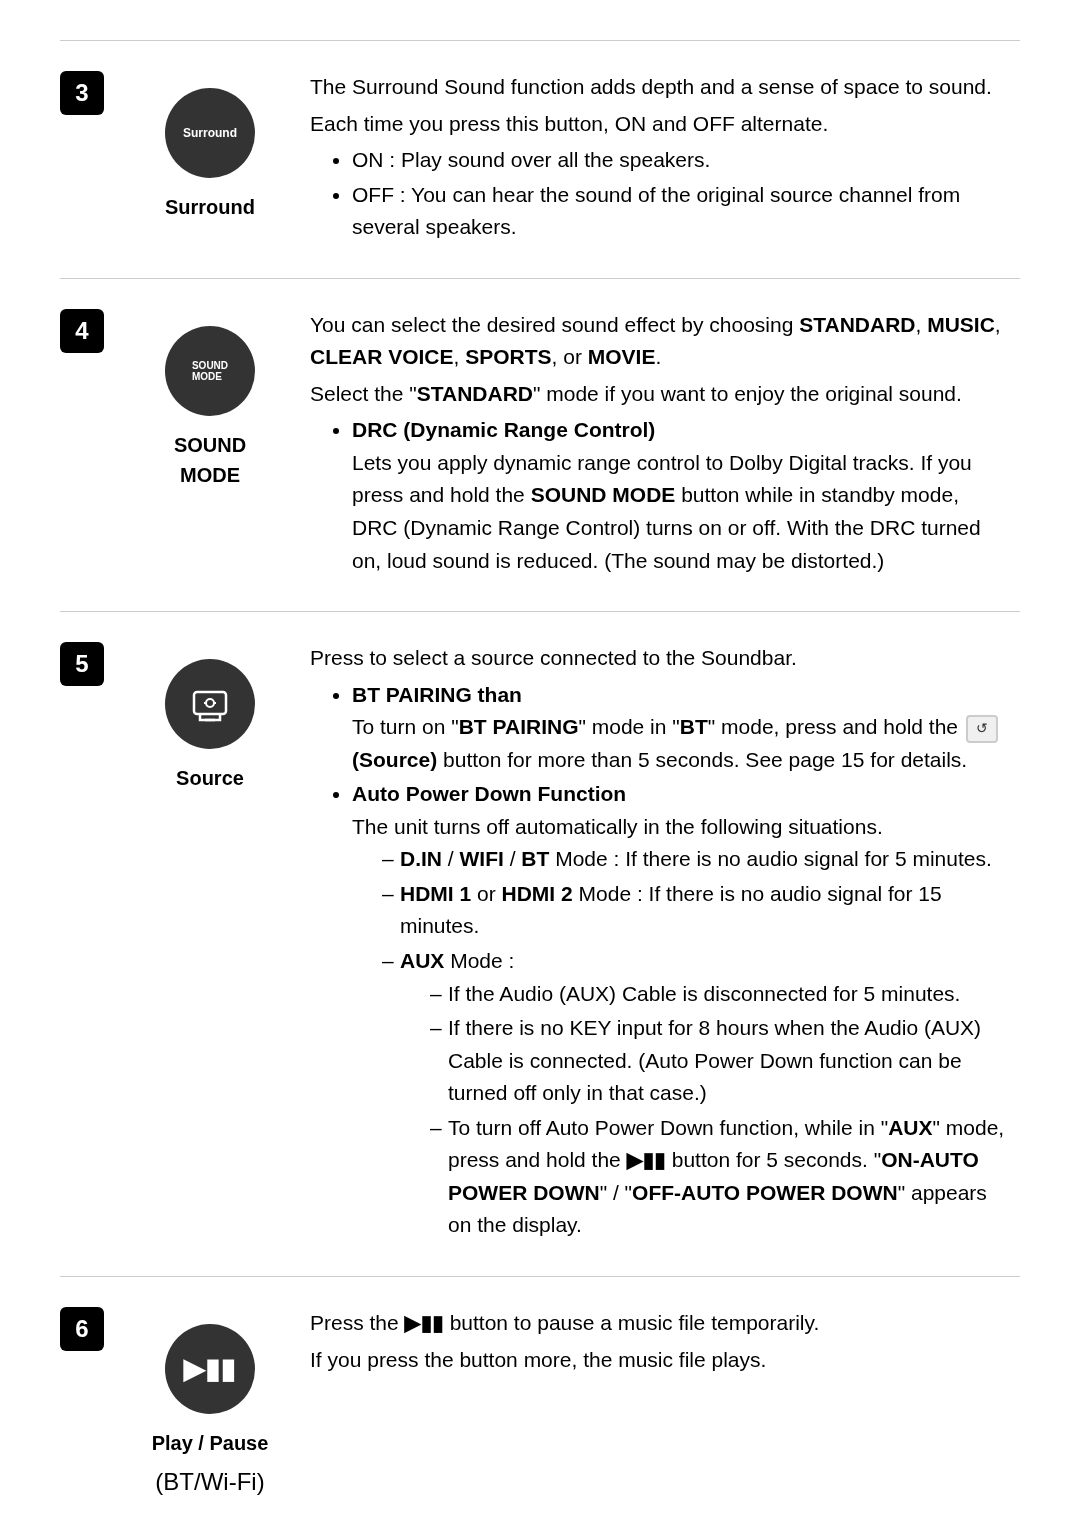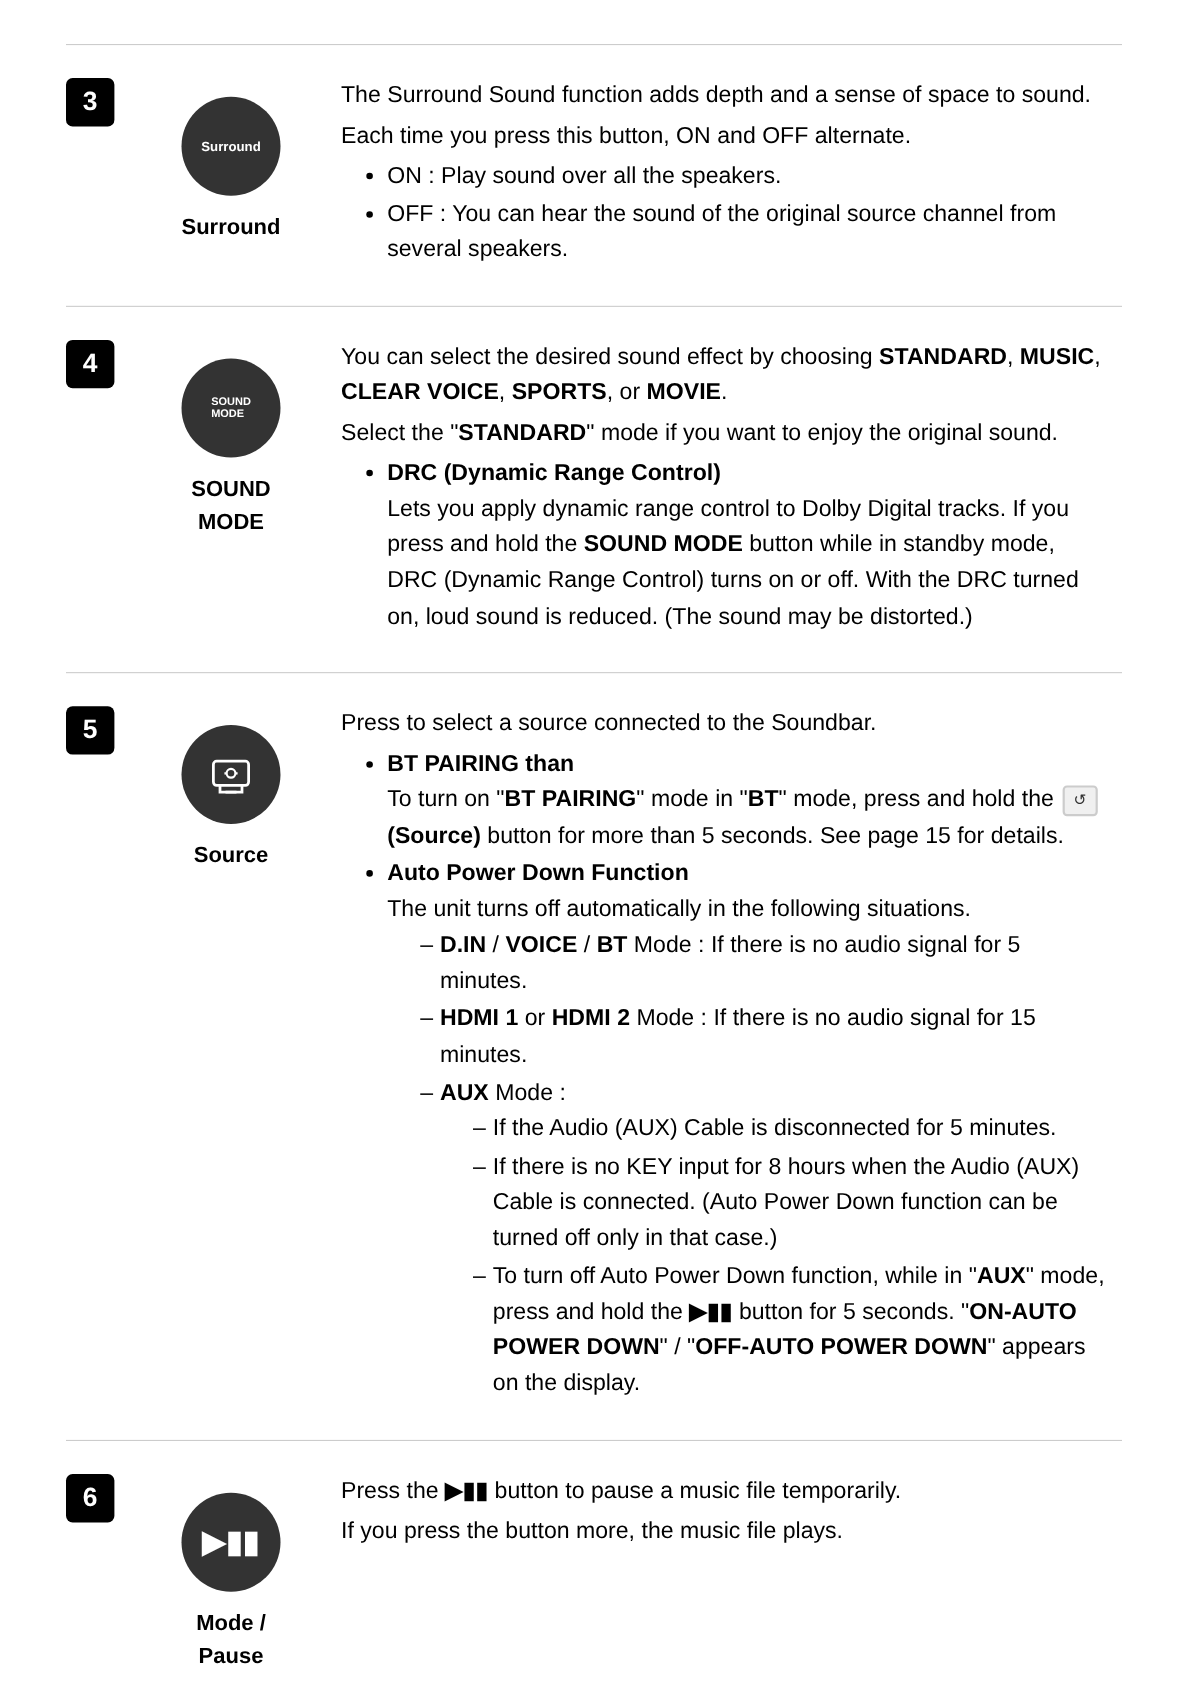--- a/index.html
+++ b/index.html
@@ -214,21 +214,21 @@
             <li>
               <b>BT PAIRING than</b><br>
               To turn on "<b>BT PAIRING</b>" mode in "<b>BT</b>" mode, press and hold the
               <span class="source-icon">↺</span>
               <b>(Source)</b> button for more than 5 seconds. See page 15 for details.
             </li>
             <li>
               <b>Auto Power Down Function</b><br>
               The unit turns off automatically in the following situations.
               <ul class="sub-list">
-                <li><b>D.IN</b> / <b>VOICE</b> / <b>BT</b> Mode : If there is no audio signal for 5 minutes.</li>
+                <li><b>D.IN</b> / <b>WIFI</b> / <b>BT</b> Mode : If there is no audio signal for 5 minutes.</li>
                 <li><b>HDMI 1</b> or <b>HDMI 2</b> Mode : If there is no audio signal for 15 minutes.</li>
                 <li>
                   <b>AUX</b> Mode :
                   <ul class="sub-sub-list">
                     <li>If the Audio (AUX) Cable is disconnected for 5 minutes.</li>
                     <li>If there is no KEY input for 8 hours when the Audio (AUX) Cable is connected. (Auto Power Down function can be turned off only in that case.)</li>
                     <li>To turn off Auto Power Down function, while in "<b>AUX</b>" mode, press and hold the <b>▶▮▮</b> button for 5 seconds. "<b>ON-AUTO POWER DOWN</b>" / "<b>OFF-AUTO POWER DOWN</b>" appears on the display.</li>
                   </ul>
                 </li>
               </ul>
@@ -238,21 +238,21 @@
       </tr>
 
       <tr class="table-row">
         <td class="num-cell">
           <span class="num-badge">6</span>
         </td>
         <td class="icon-cell">
           <div class="icon-circle">
             <span class="play-pause-icon">▶▮▮</span>
           </div>
-          <span class="icon-label">Mode / Pause</span>
+          <span class="icon-label">Play / Pause</span>
           <span class="icon-label" style="font-weight:normal; font-size:24px;">(BT/Wi-Fi)</span>
         </td>
         <td class="content-cell">
           <p>Press the <b>▶▮▮</b> button to pause a music file temporarily.</p>
           <p>If you press the button more, the music file plays.</p>
         </td>
       </tr>
 
     </tbody>
   </table>

